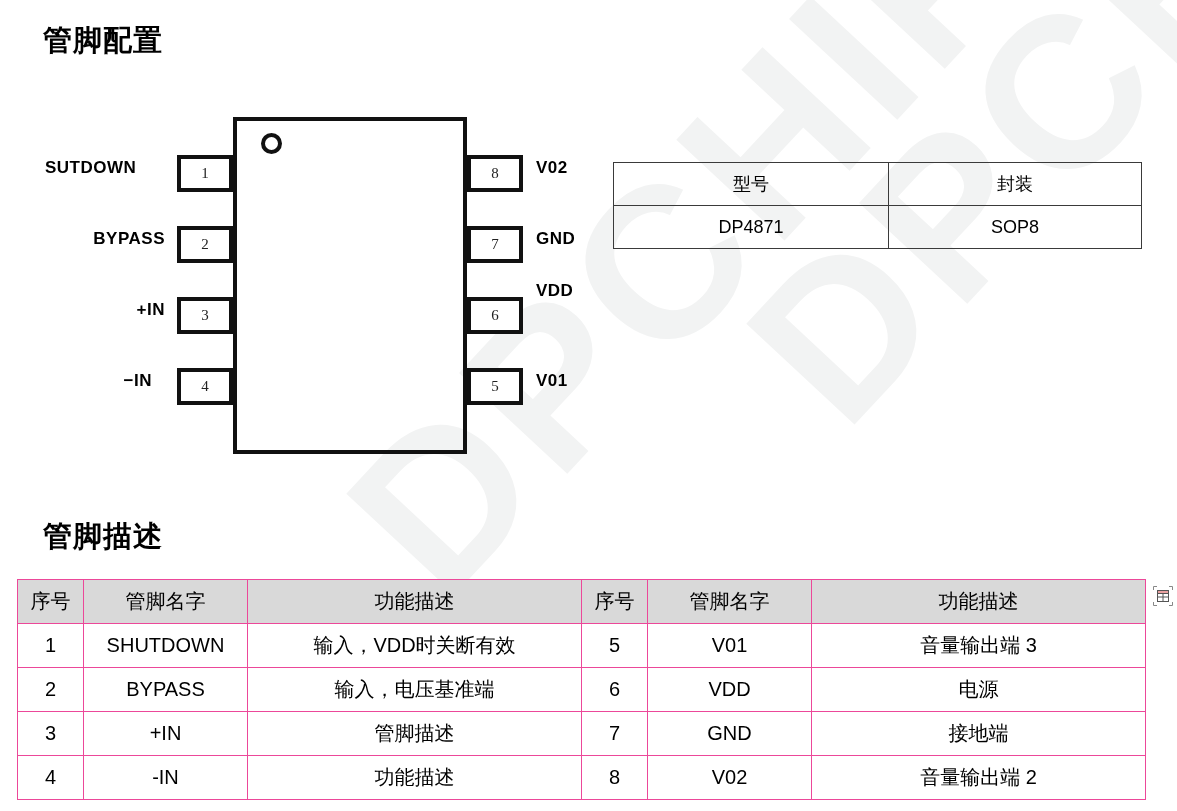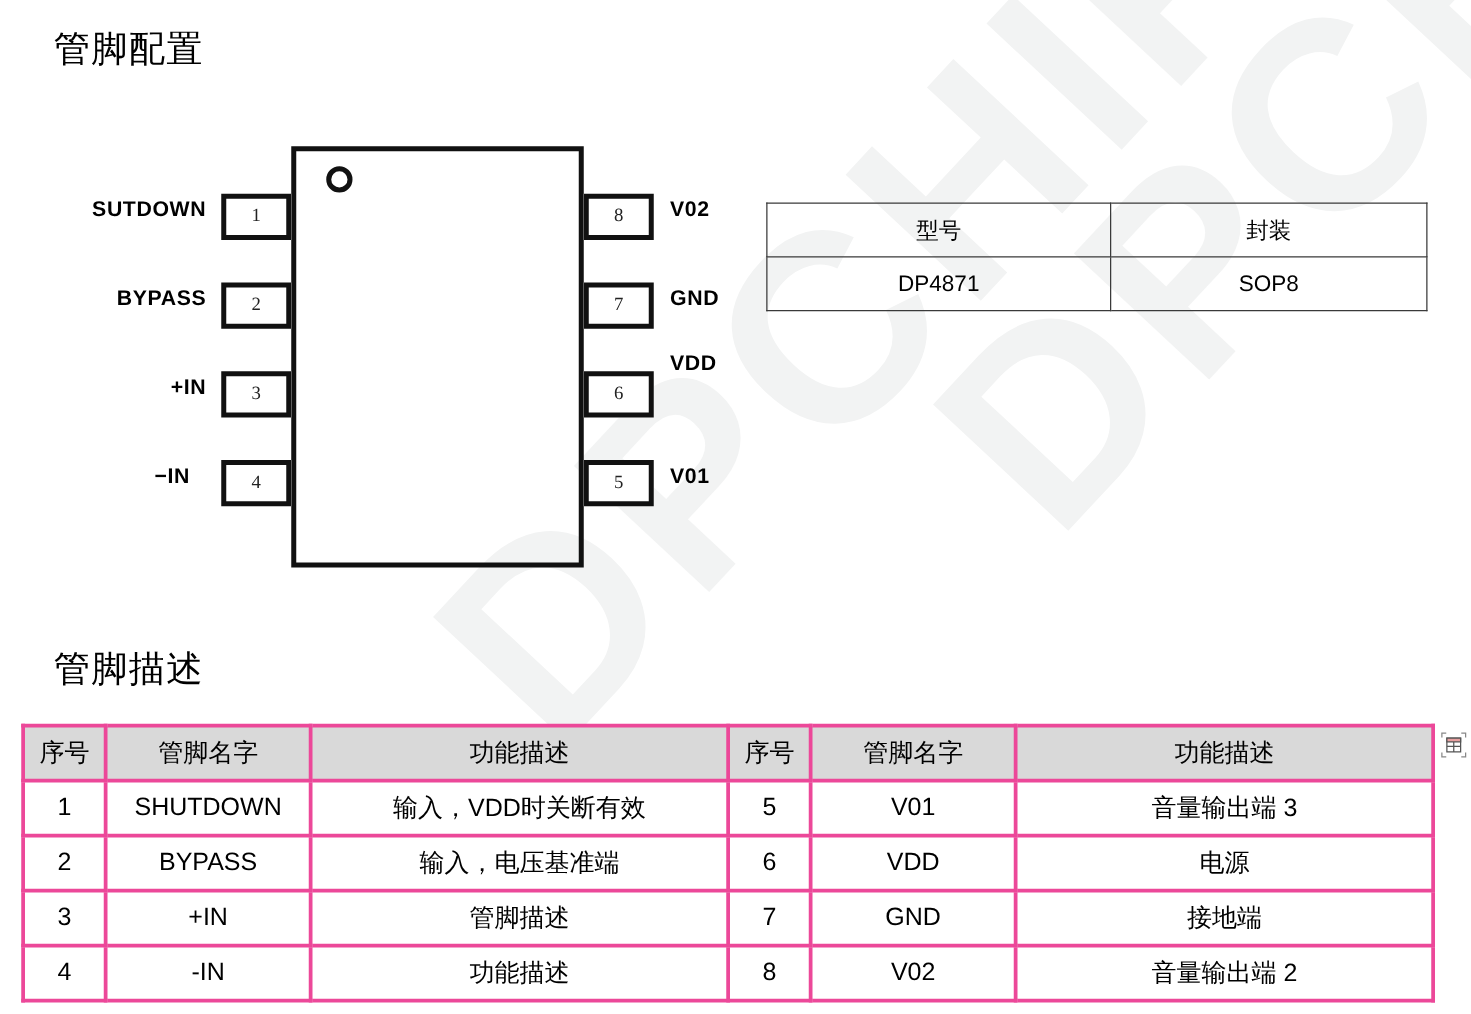--- a/index.html
+++ b/index.html
@@ -49,21 +49,21 @@
   
   #content-layer {
     position: absolute;
     inset: 0;
     z-index: 2;
   }
 
   .section-heading {
     position: absolute;
     font-size: 29px;
-    font-weight: 400;
+    font-weight: 700;
     color: #000000;
     letter-spacing: 1px;
     line-height: 1;
   }
   #heading-pin-config { left: 43px; top: 26px; }
   #heading-pin-desc   { left: 43px; top: 522px; }
 
   
   #ic-diagram {
     position: absolute;
@@ -116,21 +116,21 @@
   .pin-label {
     position: absolute;
     font-family: "Liberation Sans", "DejaVu Sans", sans-serif;
     font-weight: 700;
     font-size: 17px;
     letter-spacing: 0.5px;
     color: #000000;
     white-space: nowrap;
   }
 
-  .lbl-l1 { left: 45px; width: 120px; top: 58px; text-align: right; }
+  .lbl-l1 { left: 45px; width: 120px; top: 58px; text-align: left; }
   .lbl-l2 { left: 45px; width: 120px; top: 129px; text-align: right; }
   .lbl-l3 { left: 45px; width: 120px; top: 200px; text-align: right; }
   .lbl-l4 { left: 32px; width: 120px; top: 271px; text-align: right; }
 
   .lbl-r1 { left: 536px; top: 58px; }
   .lbl-r2 { left: 536px; top: 129px; }
   .lbl-r3 { left: 536px; top: 181px; }
   .lbl-r4 { left: 536px; top: 271px; }
 
   
@@ -159,21 +159,21 @@
   #pin-desc-table {
     position: absolute;
     left: 17px;
     top: 579px;
     width: 1128px;
     border-collapse: collapse;
     table-layout: fixed;
   }
   #pin-desc-table th,
   #pin-desc-table td {
-    border: 3px solid #ec4899;
+    border: 1px solid #ec4899;
     height: 44px;
     text-align: center;
     vertical-align: middle;
     font-size: 20px;
     font-weight: 400;
     font-family: "Liberation Sans", "DejaVu Sans", sans-serif;
     color: #000000;
     background: #ffffff;
     padding: 0 2px;
     box-sizing: border-box;

